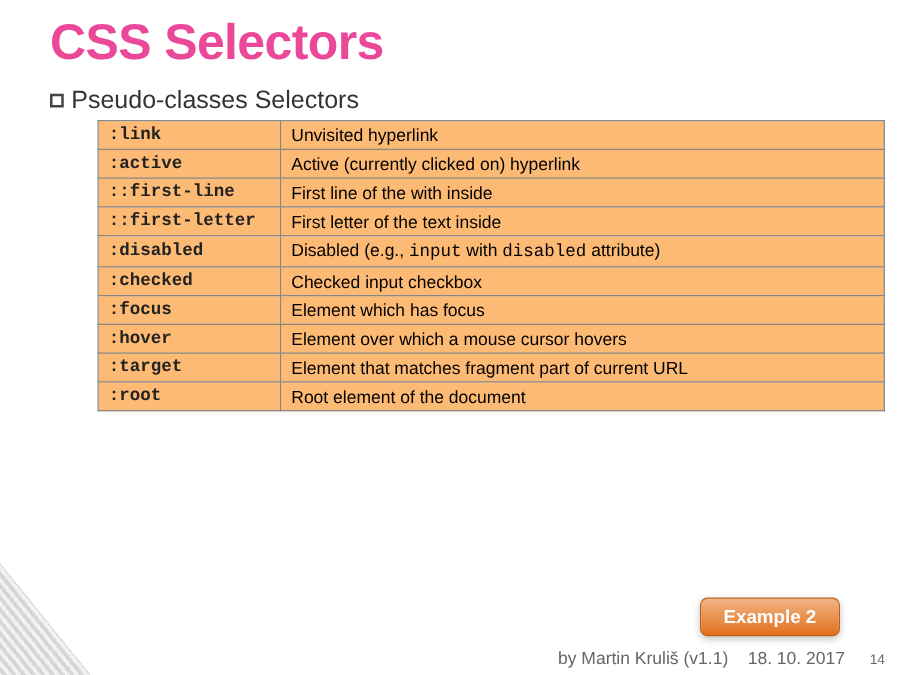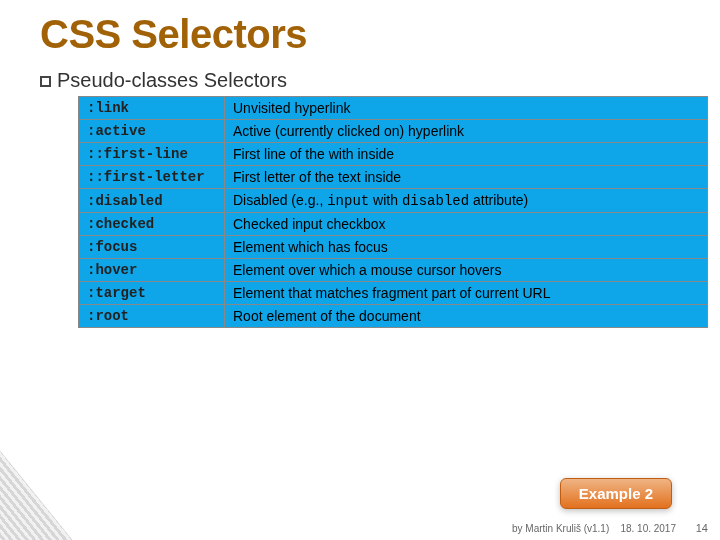--- a/index.html
+++ b/index.html
@@ -14,21 +14,21 @@
   }
   .slide {
     padding: 12px 32px 0 40px;
     position: relative;
     height: 100%;
   }
   h1.title {
     margin: 0 0 12px 0;
     font-size: 40px;
     font-weight: 700;
-    color: #a16207;
+    color: #ec4899;
     letter-spacing: -0.5px;
   }
   .subhead {
     margin: 0 0 4px 0;
     font-size: 20px;
     color: #333;
   }
   .bullet-sq {
     display: inline-block;
     width: 11px; height: 11px;
@@ -52,21 +52,21 @@
   code, .mono { font-family: "Courier New", monospace; }
   table.sel {
     border-collapse: collapse;
     width: 630px;
     margin-left: 38px;
     font-size: 14px;
   }
   table.sel td {
     border: 1px solid #888;
     padding: 3px 8px;
-    background: #0ea5e9;
+    background: #fdba74;
     vertical-align: middle;
   }
   table.sel td:first-child {
     font-family: "Courier New", monospace;
     font-weight: bold;
     width: 146px;
     color: #222;
   }
   .badge {
     position: absolute;
@@ -78,21 +78,21 @@
     font-weight: 600;
     font-size: 15px;
     border: 1px solid #c05f14;
     border-radius: 6px;
     box-shadow: 0 2px 6px rgba(0,0,0,0.25);
   }
   .footer {
     position: absolute;
     bottom: 6px;
     right: 44px;
-    font-size: 10px;
+    font-size: 14px;
     color: #666;
   }
   .pagenum {
     position: absolute;
     bottom: 6px;
     right: 12px;
     font-size: 11px;
     color: #666;
   }
   .corner {

